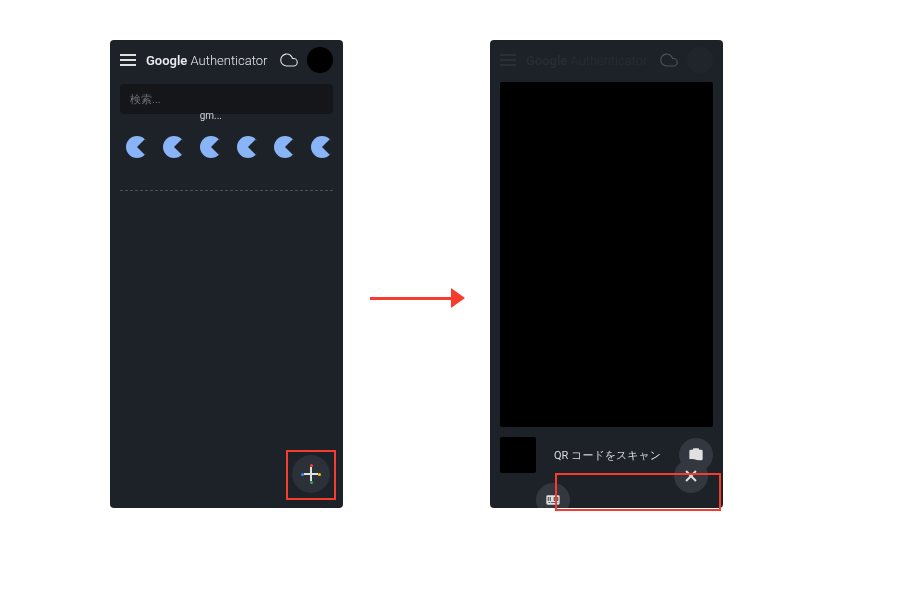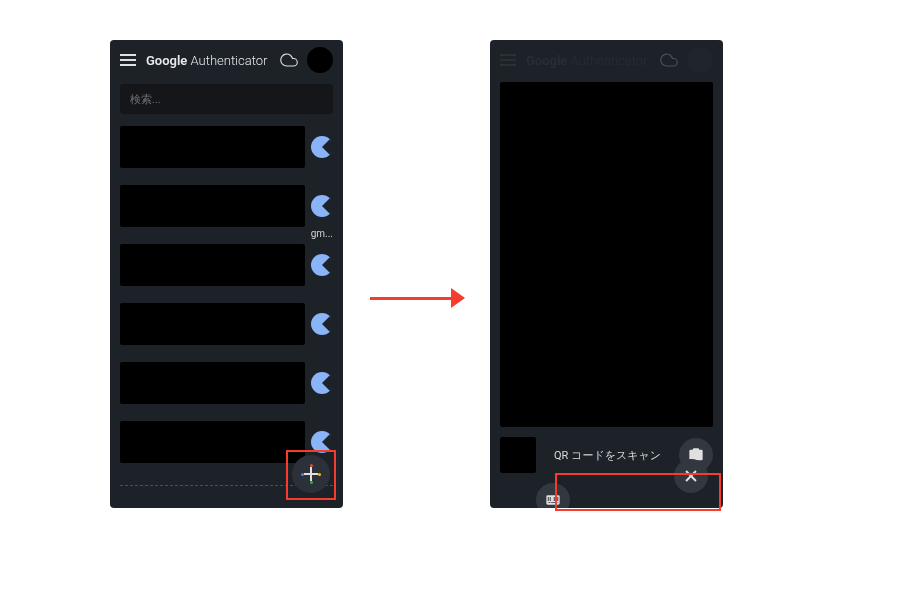--- a/index.html
+++ b/index.html
@@ -90,21 +90,21 @@
       align-items: center;
       padding: 12px 10px;
     }
     .search-bar span {
       color: #6f7378;
       font-size: 11px;
     }
     .list {
       padding: 0 10px;
       display: flex;
-      flex-direction: column;
+      flex-direction: row;
       gap: 9px;
     }
     .list-item {
       height: 50px;
       display: flex;
       align-items: center;
       position: relative;
     }
     .item-content {
       flex: 1;

